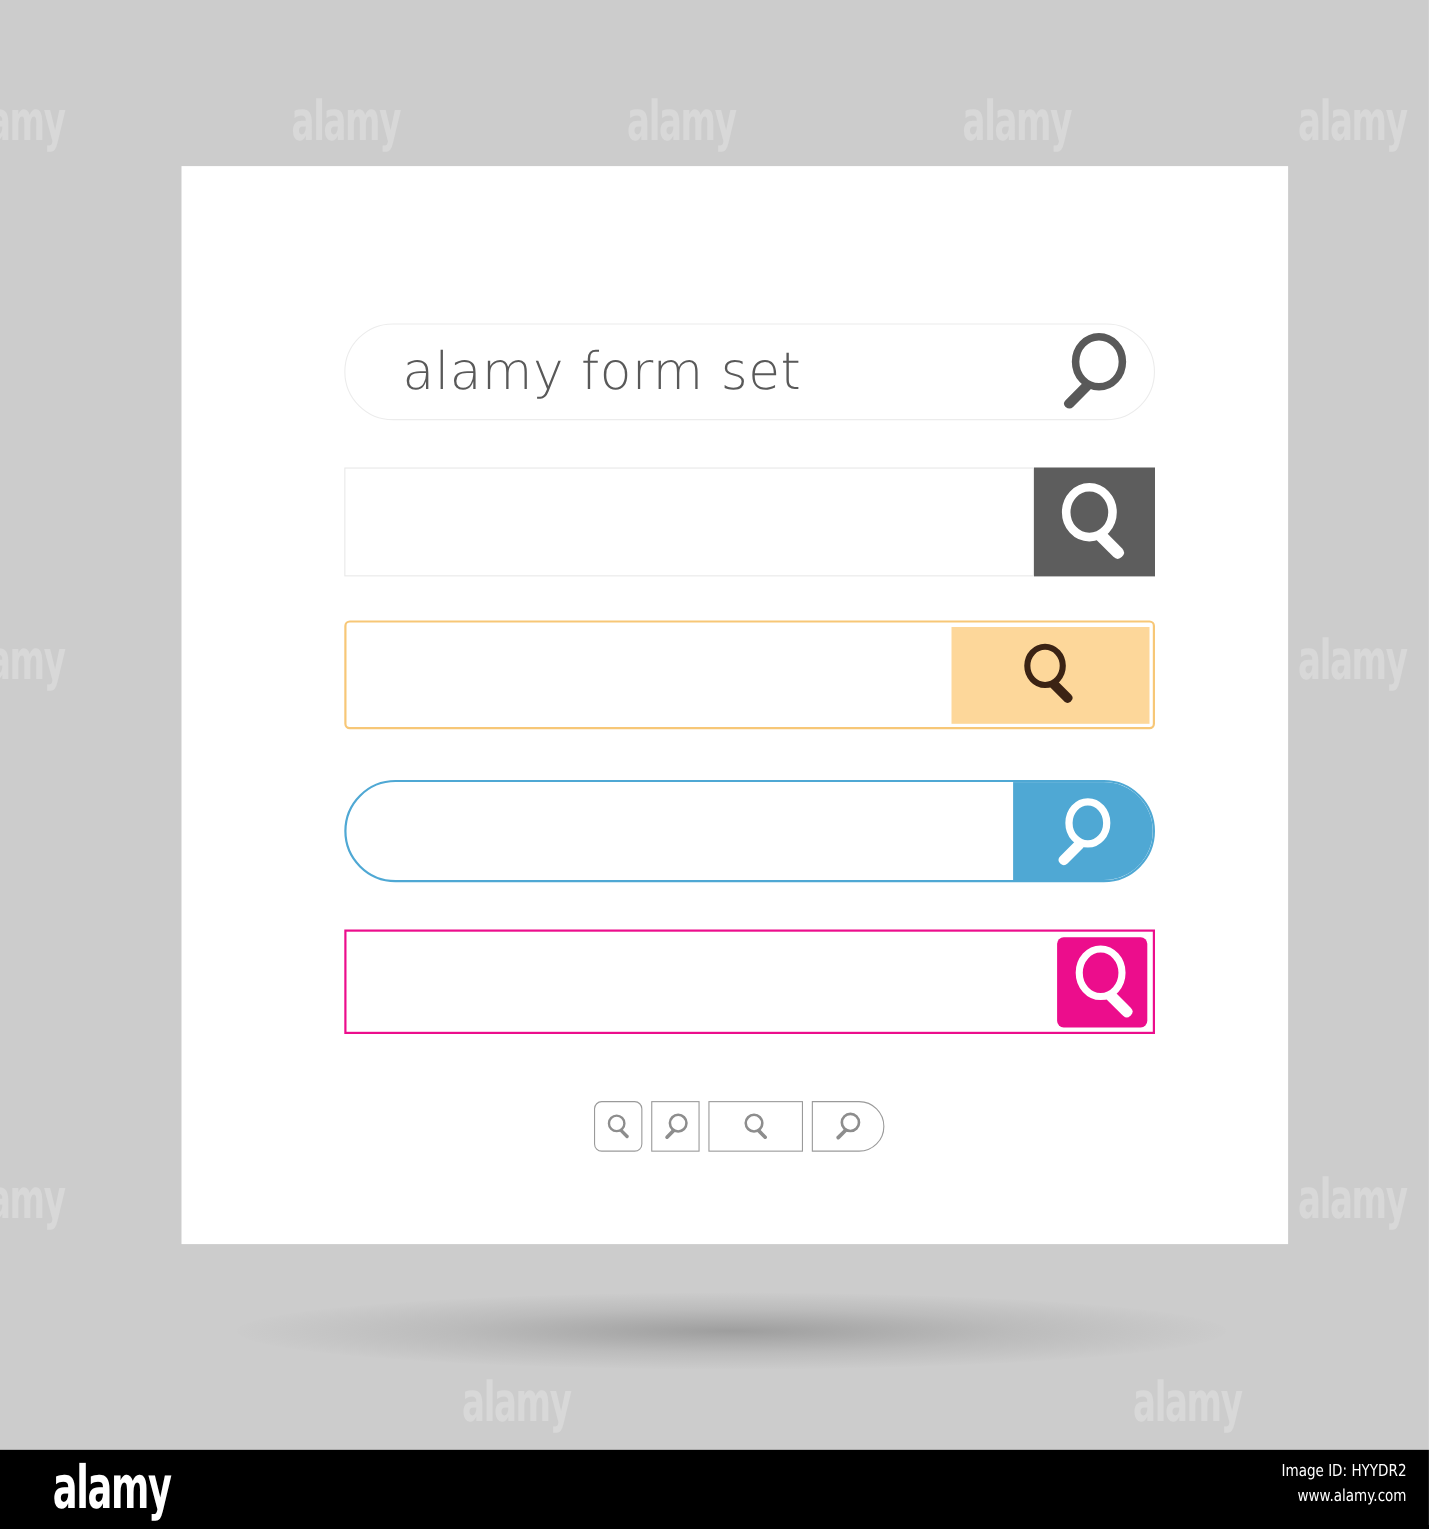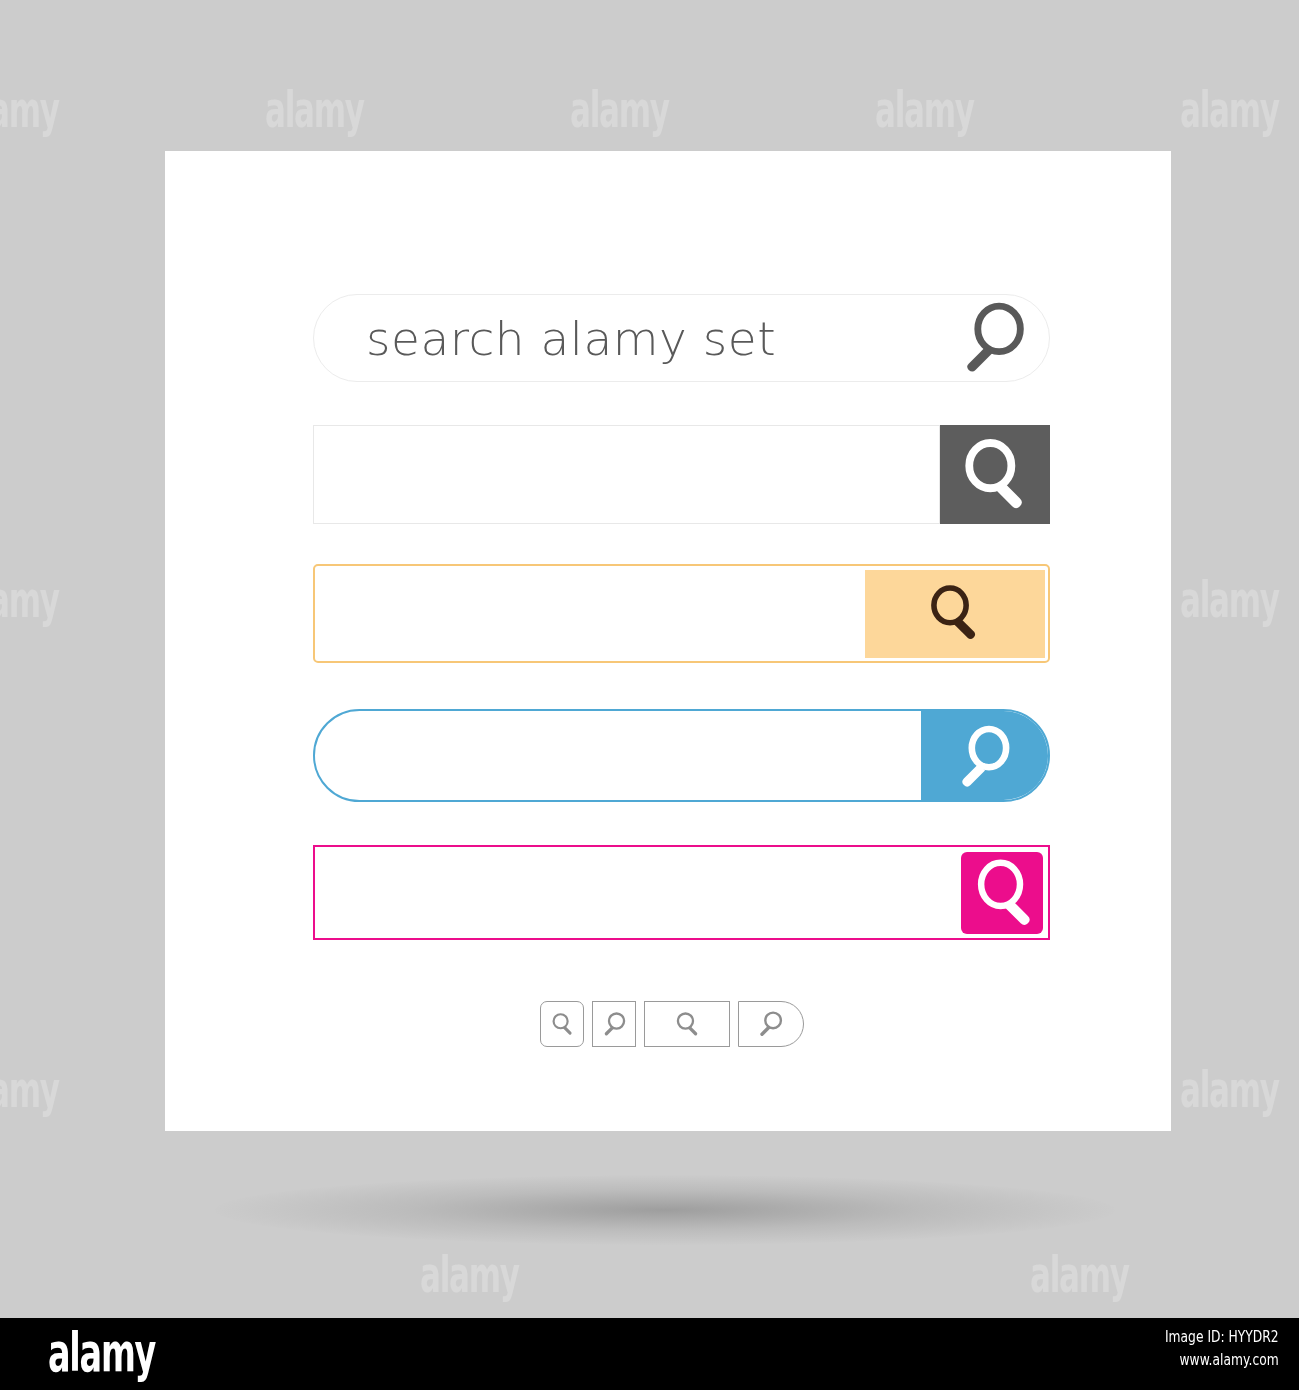--- a/index.html
+++ b/index.html
@@ -271,21 +271,21 @@
 
     <div class="wm" style="left:420px; top:1250px;">alamy</div>
     <div class="wm" style="left:1030px; top:1250px;">alamy</div>
   </div>
 
   <div id="card-shadow"></div>
 
   <div id="card">
 
     <div class="form-row" id="form-pill-text">
-      <div class="ph">search alamy set</div>
+      <div class="ph">alamy form set</div>
       <div class="btn">
         <svg width="76" height="76" viewBox="0 0 100 100">
           <ellipse cx="58" cy="38" rx="28" ry="30" fill="none" stroke="#595959" stroke-width="9"></ellipse>
           <path d="M40 62 L18 84 Q14 88 18 92 Q23 96 27 92 L49 70 Z" fill="#595959"></path>
         </svg>
       </div>
     </div>
 
     <div class="form-row" id="form-grey">
       <div class="field"></div>

